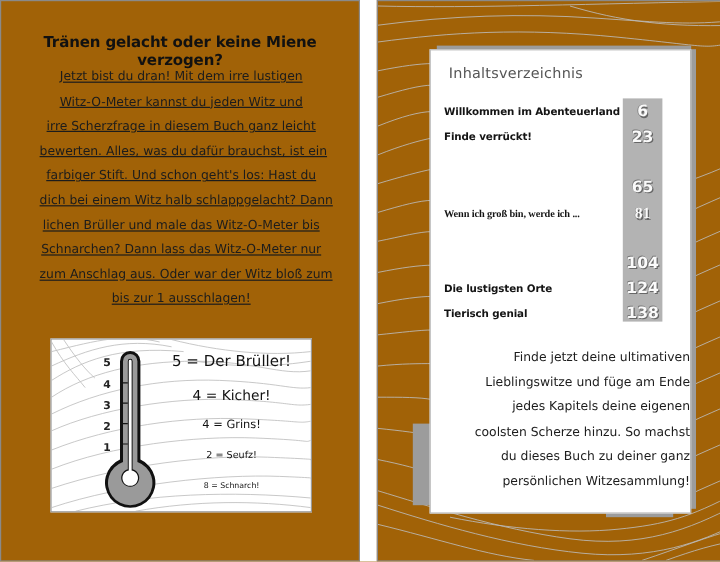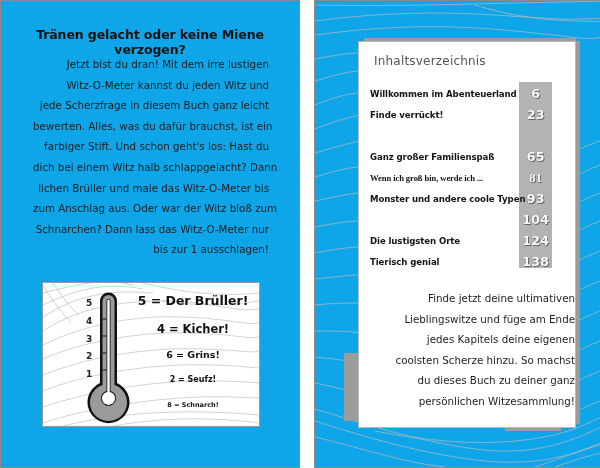--- a/index.html
+++ b/index.html
@@ -5,47 +5,47 @@
   html, body { margin: 0; padding: 0; }
   body {
     width: 600px; height: 468px; position: relative; overflow: hidden;
     background: #ffffff;
     font-family: "DejaVu Sans", sans-serif;
     color: #1a1a1a;
   }
   .spread { position: absolute; left: 0; top: 0; width: 600px; height: 468px; }
   .page {
     position: absolute; top: 0; height: 466px;
-    border: 1px solid #8a8a8a; background: #0ea5e9; overflow: hidden;
+    border: 1px solid #8a8a8a; background: #a16207; overflow: hidden;
   }
   .page-left { left: 0; width: 298px; }
   .page-right { left: 300px; width: 298px; margin-left: 14px; }
 
   
   .heading {
     position: absolute; left: 0; top: 26px; width: 298px;
     text-align: center; font-weight: bold; font-size: 12.5px; color: #111;
     letter-spacing: -0.1px;
   }
   .intro {
     position: absolute; left: 32px; top: 53px; width: 236px;
-    text-align: right; font-size: 10.3px; line-height: 20.6px; color: #1c1c1c;
+    text-align: center; font-size: 10.3px; line-height: 20.6px; color: #1c1c1c; text-decoration: underline;
   }
   .intro .line { display: block; white-space: nowrap; }
 
   .meter-box {
     position: absolute; left: 41px; top: 281px; width: 216px; height: 143px;
     border: 1px solid #9a9a9a; background: #fff; overflow: hidden;
   }
   .waves { position: absolute; left: 0; top: 0; }
   .scale-num {
     position: absolute; left: 43px; font-size: 9px; font-weight: bold; color: #222;
   }
   .rating {
-    position: absolute; text-align: center; font-weight: bold; color: #111;
+    position: absolute; text-align: center; font-weight: normal; color: #111;
     white-space: nowrap; background: rgba(255,255,255,0.0);
   }
 
   
   .back-card {
     position: absolute; background: #9c9c9c;
   }
   .card {
     position: absolute; left: 43px; top: 40px; width: 216px; height: 385px;
     background: #fff; border: 1px solid #b8b8b8;
@@ -80,27 +80,27 @@
 <body>
 
 <div class="spread">
 
   <div class="page page-left">
     <div class="heading">Tränen gelacht oder keine Miene verzogen?</div>
 
     <div class="intro">
       <span class="line">Jetzt bist du dran! Mit dem irre lustigen</span>
       <span class="line">Witz-O-Meter kannst du jeden Witz und</span>
-      <span class="line">jede Scherzfrage in diesem Buch ganz leicht</span>
+      <span class="line">irre Scherzfrage in diesem Buch ganz leicht</span>
       <span class="line">bewerten. Alles, was du dafür brauchst, ist ein</span>
       <span class="line">farbiger Stift. Und schon geht's los: Hast du</span>
       <span class="line">dich bei einem Witz halb schlappgelacht? Dann</span>
       <span class="line">lichen Brüller und male das Witz-O-Meter bis</span>
+      <span class="line">Schnarchen? Dann lass das Witz-O-Meter nur</span>
       <span class="line">zum Anschlag aus. Oder war der Witz bloß zum</span>
-      <span class="line">Schnarchen? Dann lass das Witz-O-Meter nur</span>
       <span class="line">bis zur 1 ausschlagen!</span>
     </div>
 
     <div class="meter-box">
       <svg class="waves" width="216" height="143" viewBox="0 0 216 143">
         <g fill="none" stroke="#bdbdbd" stroke-width="0.7">
           <path d="M0 10 C40 0 60 -5 90 2"></path>
           <path d="M0 22 C30 8 60 -2 100 6"></path>
           <path d="M0 34 C25 18 55 5 110 10"></path>
           <path d="M0 48 C30 28 70 18 120 18 S190 30 216 26"></path>
@@ -133,21 +133,21 @@
       </svg>
 
       <div class="scale-num" style="top:15px;">5</div>
       <div class="scale-num" style="top:33px;">4</div>
       <div class="scale-num" style="top:51px;">3</div>
       <div class="scale-num" style="top:68px;">2</div>
       <div class="scale-num" style="top:86px;">1</div>
 
       <div class="rating" style="left:90px;width:120px;top:10px;font-size:12.5px;">5 = Der Brüller!</div>
       <div class="rating" style="left:90px;width:120px;top:39px;font-size:11.5px;">4 = Kicher!</div>
-      <div class="rating" style="left:90px;width:120px;top:66px;font-size:9.5px;">6 = Grins!</div>
+      <div class="rating" style="left:90px;width:120px;top:66px;font-size:9.5px;">4 = Grins!</div>
       <div class="rating" style="left:90px;width:120px;top:92px;font-size:8px;">2 = Seufz!</div>
       <div class="rating" style="left:90px;width:120px;top:118px;font-size:6.5px;">8 = Schnarch!</div>
     </div>
   </div>
 
   <div class="page page-right">
     <svg width="298" height="466" viewBox="0 0 298 466" style="position:absolute;left:0;top:0;">
       <g fill="none" stroke="#bcbcbc" stroke-width="0.7">
         <path d="M0 4 C80 6 180 2 298 0"></path>
         <path d="M0 20 C60 12 120 10 180 14 S260 20 298 16"></path>
@@ -197,30 +197,25 @@
 
       <div class="toc-row" style="top:44px;">
         <span class="toc-label">Willkommen im Abenteuerland</span>
         <span class="toc-page">6</span>
       </div>
       <div class="toc-row" style="top:65px;">
         <span class="toc-label">Finde verrückt!</span>
         <span class="toc-page">23</span>
       </div>
       <div class="toc-row" style="top:107px;">
-        <span class="toc-label">Ganz großer Familienspaß</span>
         <span class="toc-page">65</span>
       </div>
       <div class="toc-row" style="top:128px;font-family:Liberation Serif, serif;">
         <span class="toc-label">Wenn ich groß bin, werde ich ...</span>
         <span class="toc-page">81</span>
-      </div>
-      <div class="toc-row" style="top:149px;">
-        <span class="toc-label">Monster und andere coole Typen</span>
-        <span class="toc-page">93</span>
       </div>
       <div class="toc-row" style="top:170px;">
         <span class="toc-page">104</span>
       </div>
       <div class="toc-row" style="top:191px;">
         <span class="toc-label">Die lustigsten Orte</span>
         <span class="toc-page">124</span>
       </div>
       <div class="toc-row" style="top:212px;">
         <span class="toc-label">Tierisch genial</span>

